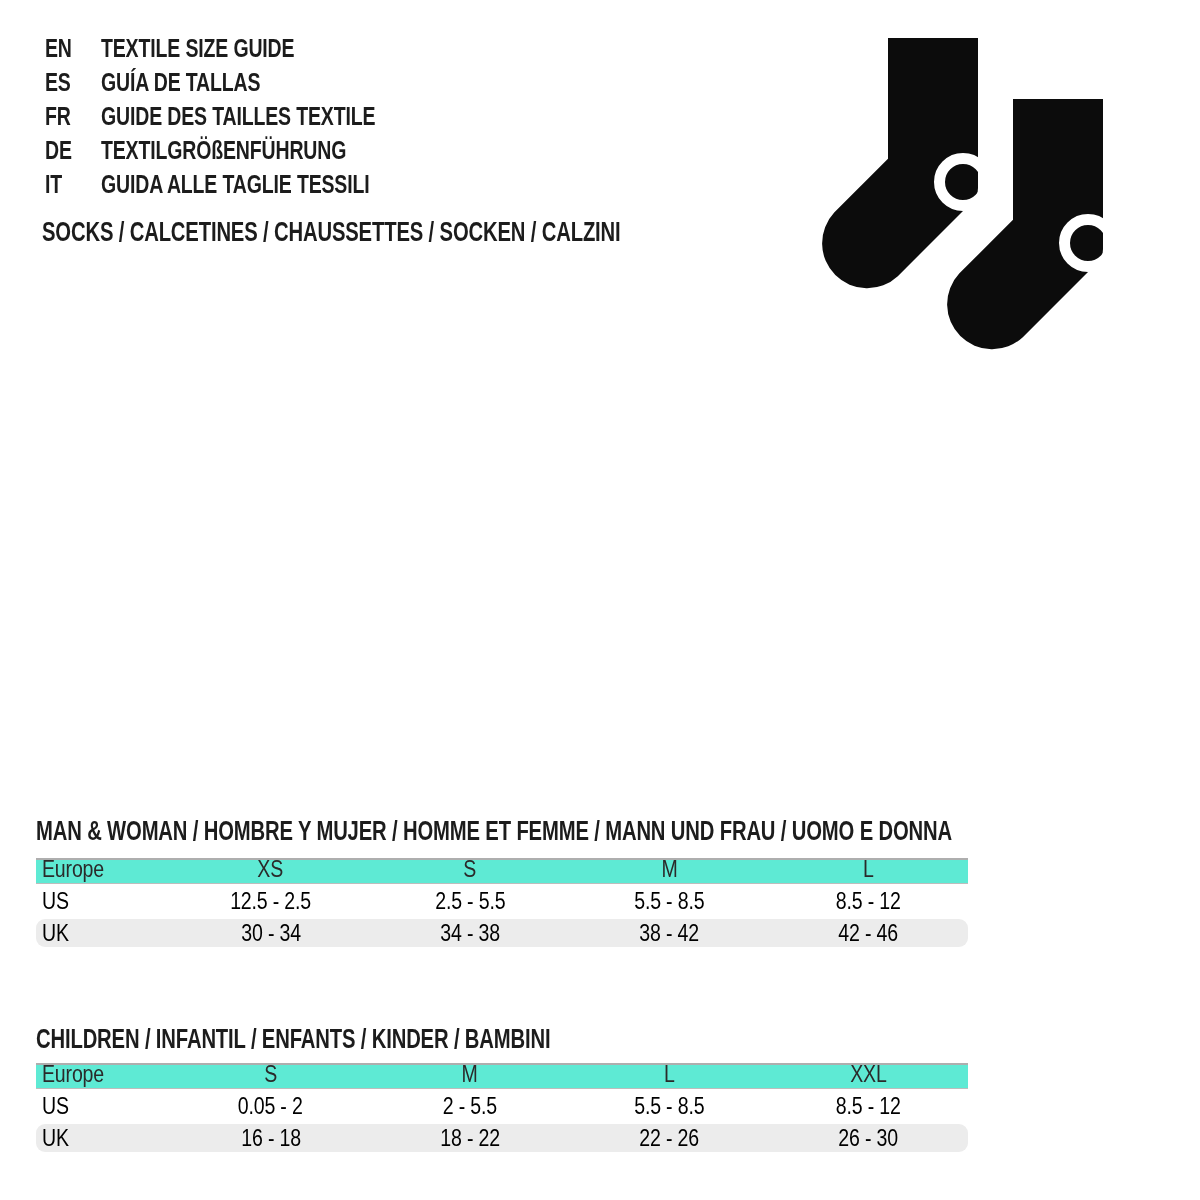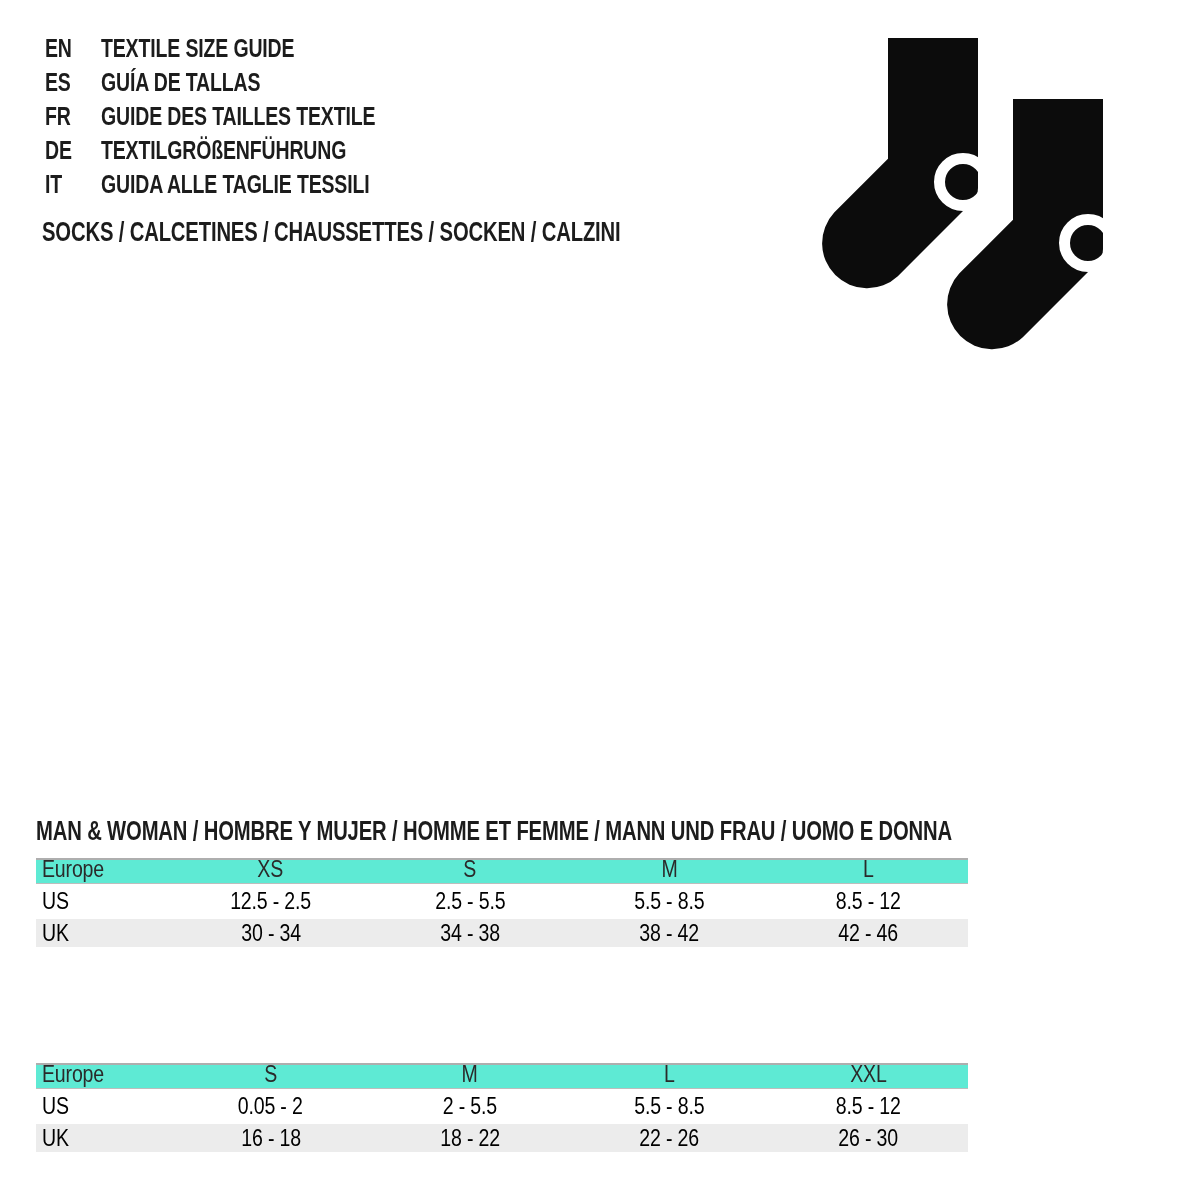--- a/index.html
+++ b/index.html
@@ -31,21 +31,21 @@
   .section-title { position:absolute; left:36px; font-size:27px; line-height:1; }
   
   .size-table { position:absolute; left:36px; width:932px; }
   .t-row { display:flex; align-items:center; height:27px; margin-bottom:4px; font-size:23px; color:#000000; }
   .t-head {
     height:26px; background:#5eead4; box-sizing:border-box;
     border-top:2px solid #aeaeae; border-bottom:1px solid #bdbdbd;
     color:#2a2a2a;
     align-items:flex-end;
   }
-  .t-alt { background:#ececec; height:28px; }
+  .t-alt { background:#ececec; height:28px;border-radius:9px; }
   .cell { flex:1; text-align:center; overflow:visible; }
   .cell.c0 { flex:0 0 135px; text-align:left; padding-left:6px; box-sizing:border-box; }
   .cell.c0 .cond-c { transform-origin:0 50%; }
   
   .socks-svg { position:absolute; left:810px; top:30px; }
 </style>
 </head>
 <body>
 
 <div class="canvas">
@@ -108,20 +108,23 @@
     </div>
     <div class="t-row t-alt">
       <div class="cell c0"><span class="cond-c">UK</span></div>
       <div class="cell"><span class="cond-c">30 - 34</span></div>
       <div class="cell"><span class="cond-c">34 - 38</span></div>
       <div class="cell"><span class="cond-c">38 - 42</span></div>
       <div class="cell"><span class="cond-c">42 - 46</span></div>
     </div>
   </div>
 
+  <div class="section-title" style="top:1026px">
+    <span class="cond-b">CHILDREN / INFANTIL / ENFANTS / KINDER / BAMBINI</span>
+  </div>
   <div class="size-table" style="top:1063px">
     <div class="t-row t-head">
       <div class="cell c0"><span class="cond-c">Europe</span></div>
       <div class="cell"><span class="cond-c">S</span></div>
       <div class="cell"><span class="cond-c">M</span></div>
       <div class="cell"><span class="cond-c">L</span></div>
       <div class="cell"><span class="cond-c">XXL</span></div>
     </div>
     <div class="t-row">
       <div class="cell c0"><span class="cond-c">US</span></div>

